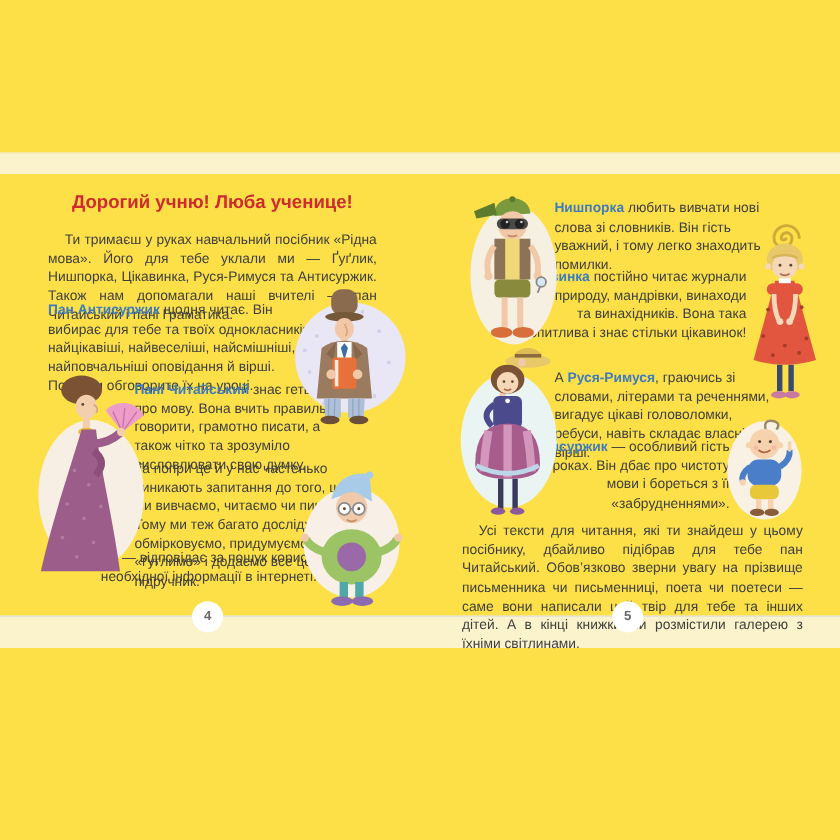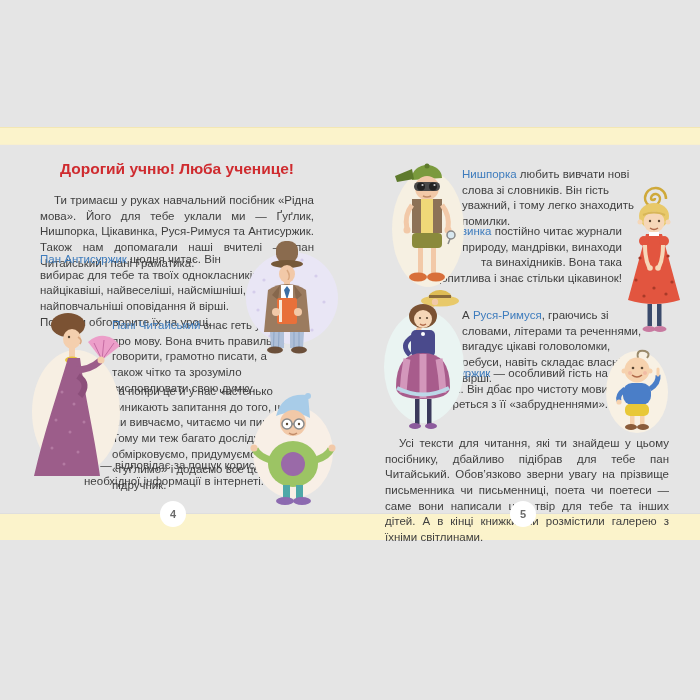--- a/index.html
+++ b/index.html
@@ -1,22 +1,22 @@
 <!DOCTYPE html>
 <html><head>
 <meta charset="utf-8">
 <style>
   html,body{margin:0;padding:0;background:#ffffff;}
-  .stage{position:relative;width:700px;height:700px;background:#e5e5e5;overflow:hidden;
+  .stage{position:relative;width:700px;height:700px;background:#fde047;overflow:hidden;
          font-family:"Liberation Sans",sans-serif;}
   .band{position:absolute;left:0;width:700px;background:#fbf3cb;}
   .band-top{top:127px;height:16px;border-top:1px solid #f3e7b4;border-bottom:1px solid #f8efcf;}
   .band-bottom{top:513px;height:26px;border-top:1px solid #dedede;}
   .txt{position:absolute;margin:0;font-size:11.5px;line-height:1.36;color:#3f3f3f;}
-  .blue{color:#3e7cbd;font-weight:normal;}
+  .blue{color:#3e7cbd;font-weight:bold;}
   .just{text-align:justify;text-indent:14px;}
   .right{text-align:right;}
   .center{text-align:center;}
   h1.head{position:absolute;left:38px;top:160px;width:278px;margin:0;font-size:15.5px;
           font-weight:bold;color:#cf2b2f;text-align:center;}
   .pagenum{position:absolute;top:501px;width:26px;height:26px;background:#ffffff;border-radius:50%;
            text-align:center;line-height:26px;font-size:11px;font-weight:bold;color:#6a6a6a;z-index:3;}
   #pn4{left:160px;} #pn5{left:510px;}
   .ill{position:absolute;}
   #intro{left:40px;top:193px;width:274px;}

